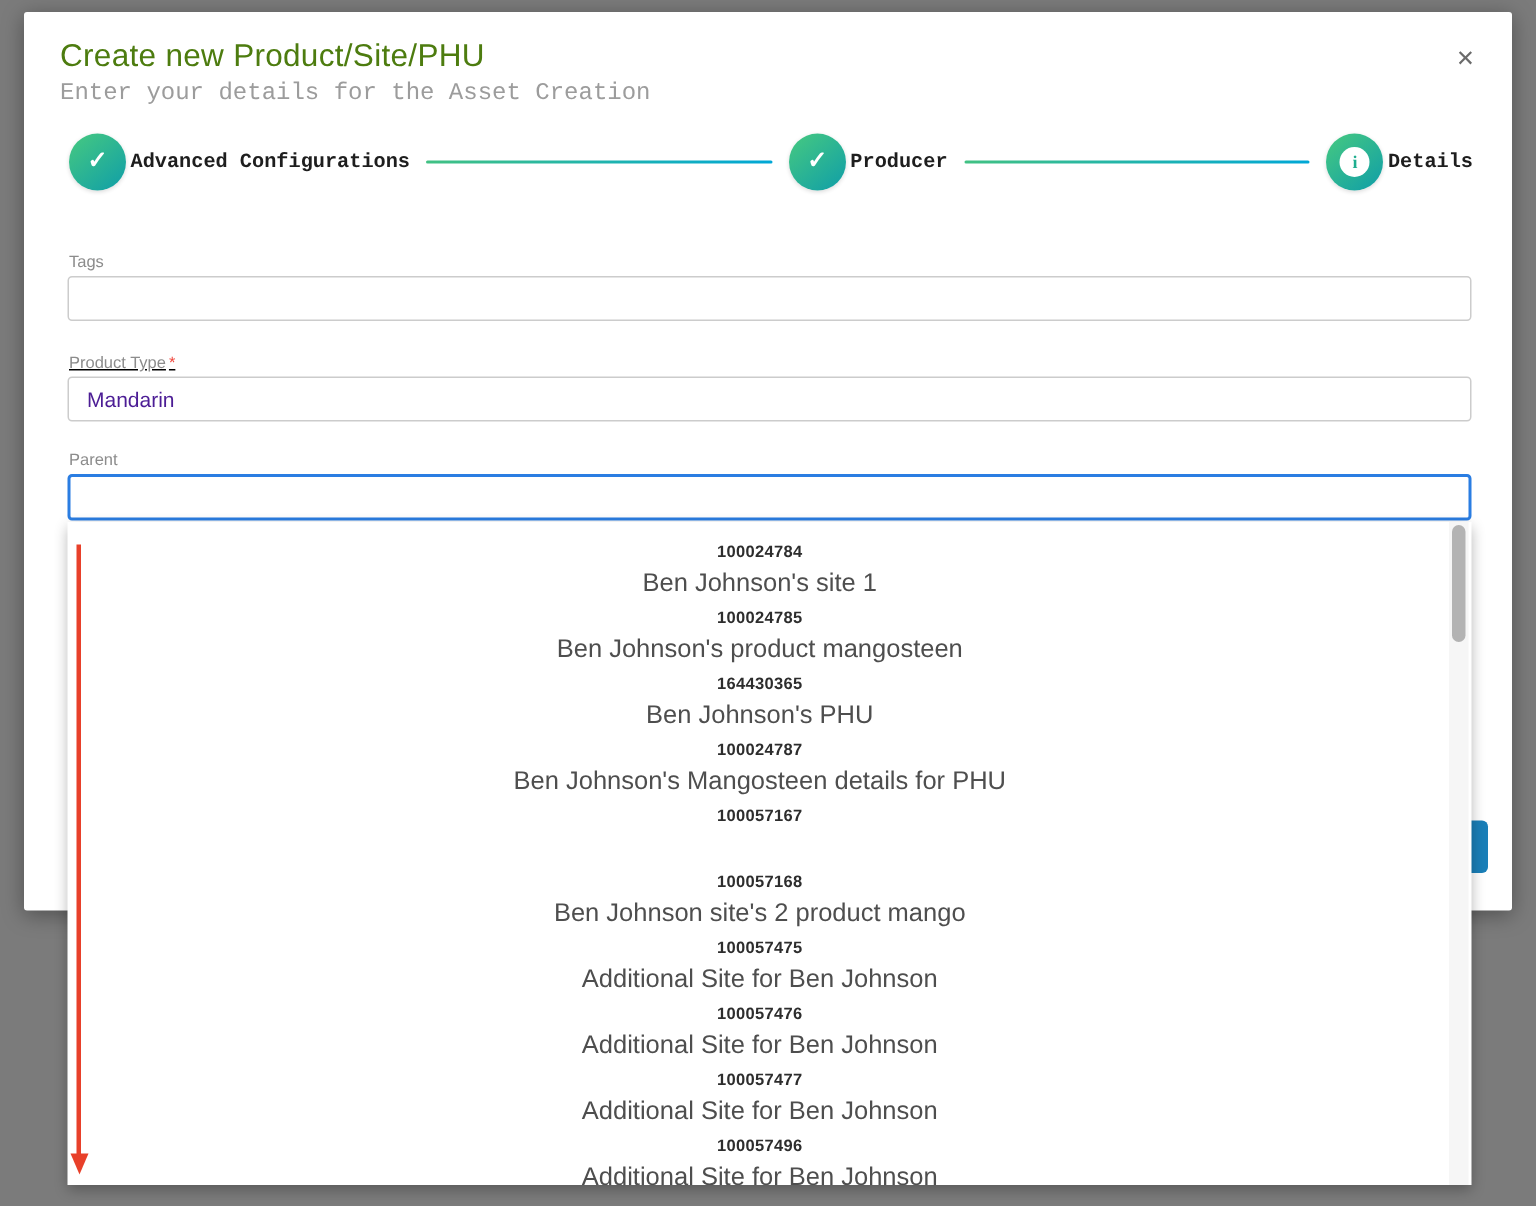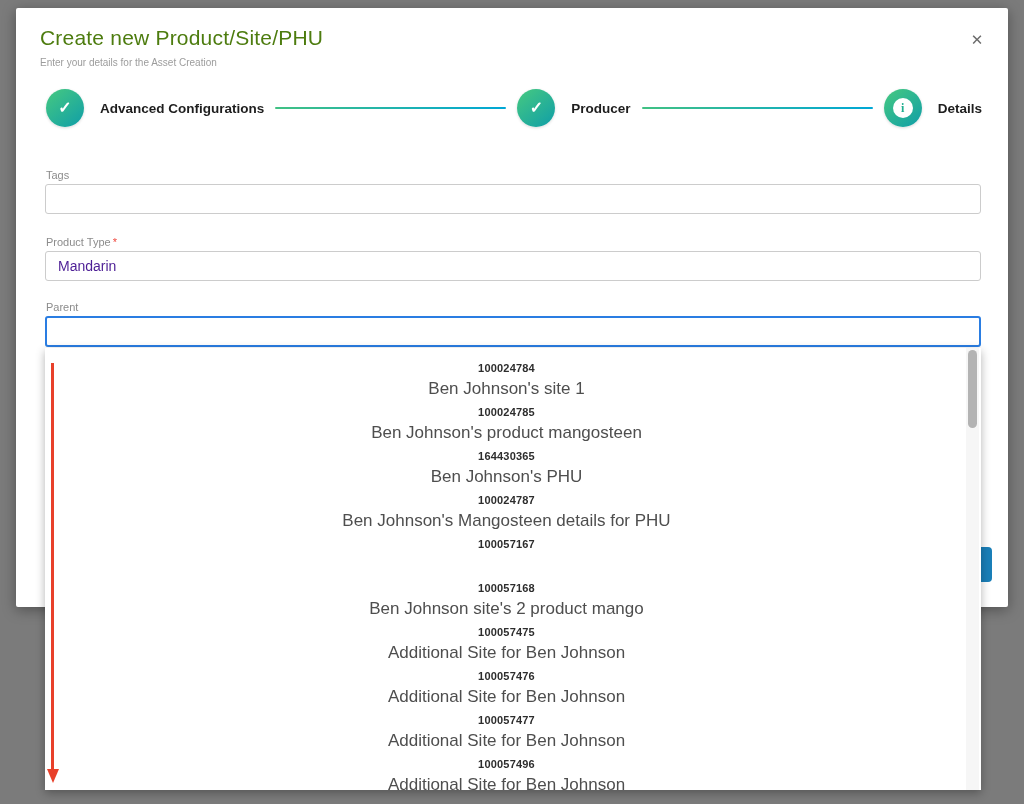--- a/index.html
+++ b/index.html
@@ -25,22 +25,23 @@
   }
   .modal-header{position:absolute;top:18px;left:24px;right:60px;}
   .modal-title{
     margin:0;
     font-size:21px;line-height:24px;
     font-weight:400;color:#4d7c0f;
     letter-spacing:.2px;
   }
   .modal-subtitle{
     margin:5px 0 0 0;
-    font-size:10px;line-height:15px;
+    font-size:16px;line-height:15px;
     color:#9c9c9c;
+    font-family:Liberation Mono, monospace;
   }
   .close-btn{
     position:absolute;top:21px;right:20px;
     width:22px;height:22px;
     background:none;border:none;padding:0;
     font-size:15px;line-height:22px;text-align:center;
     color:#6b6b6b;cursor:pointer;
   }
   
   .stepper{
@@ -61,33 +62,34 @@
   .info-inner{
     width:20px;height:20px;border-radius:50%;
     background:#ffffff;
     display:flex;align-items:center;justify-content:center;
   }
   .info-glyph{
     color:#1fae8f;font-size:12px;font-weight:700;line-height:1;
     font-family:"Liberation Serif",serif;
   }
   .step-label{
-    margin-left:16px;
+    margin-left:3px;
     font-size:13.5px;font-weight:700;color:#1e1e1e;
     white-space:nowrap;
+    font-family:Liberation Mono, monospace;
   }
   .connector{
     flex:1 1 auto;height:2px;margin:0 11px;
     background:linear-gradient(90deg,#41c183,#00a7d6);
     border-radius:1px;
   }
   
   .field{position:absolute;left:29px;width:936px;}
   .field-tags{top:160px;}
-  .field-product{top:227px;}
+  .field-product{top:227px;text-decoration:underline;}
   .field-parent{top:292px;}
   .field-label{
     font-size:11px;line-height:14px;color:#8c8c8c;
     margin:0 0 2px 1px;
   }
   .req{color:#f0483e;margin-left:2px;font-size:11px;}
   .text-input{
     box-sizing:border-box;
     width:100%;height:30px;
     border:1px solid #cccccc;border-radius:3px;

